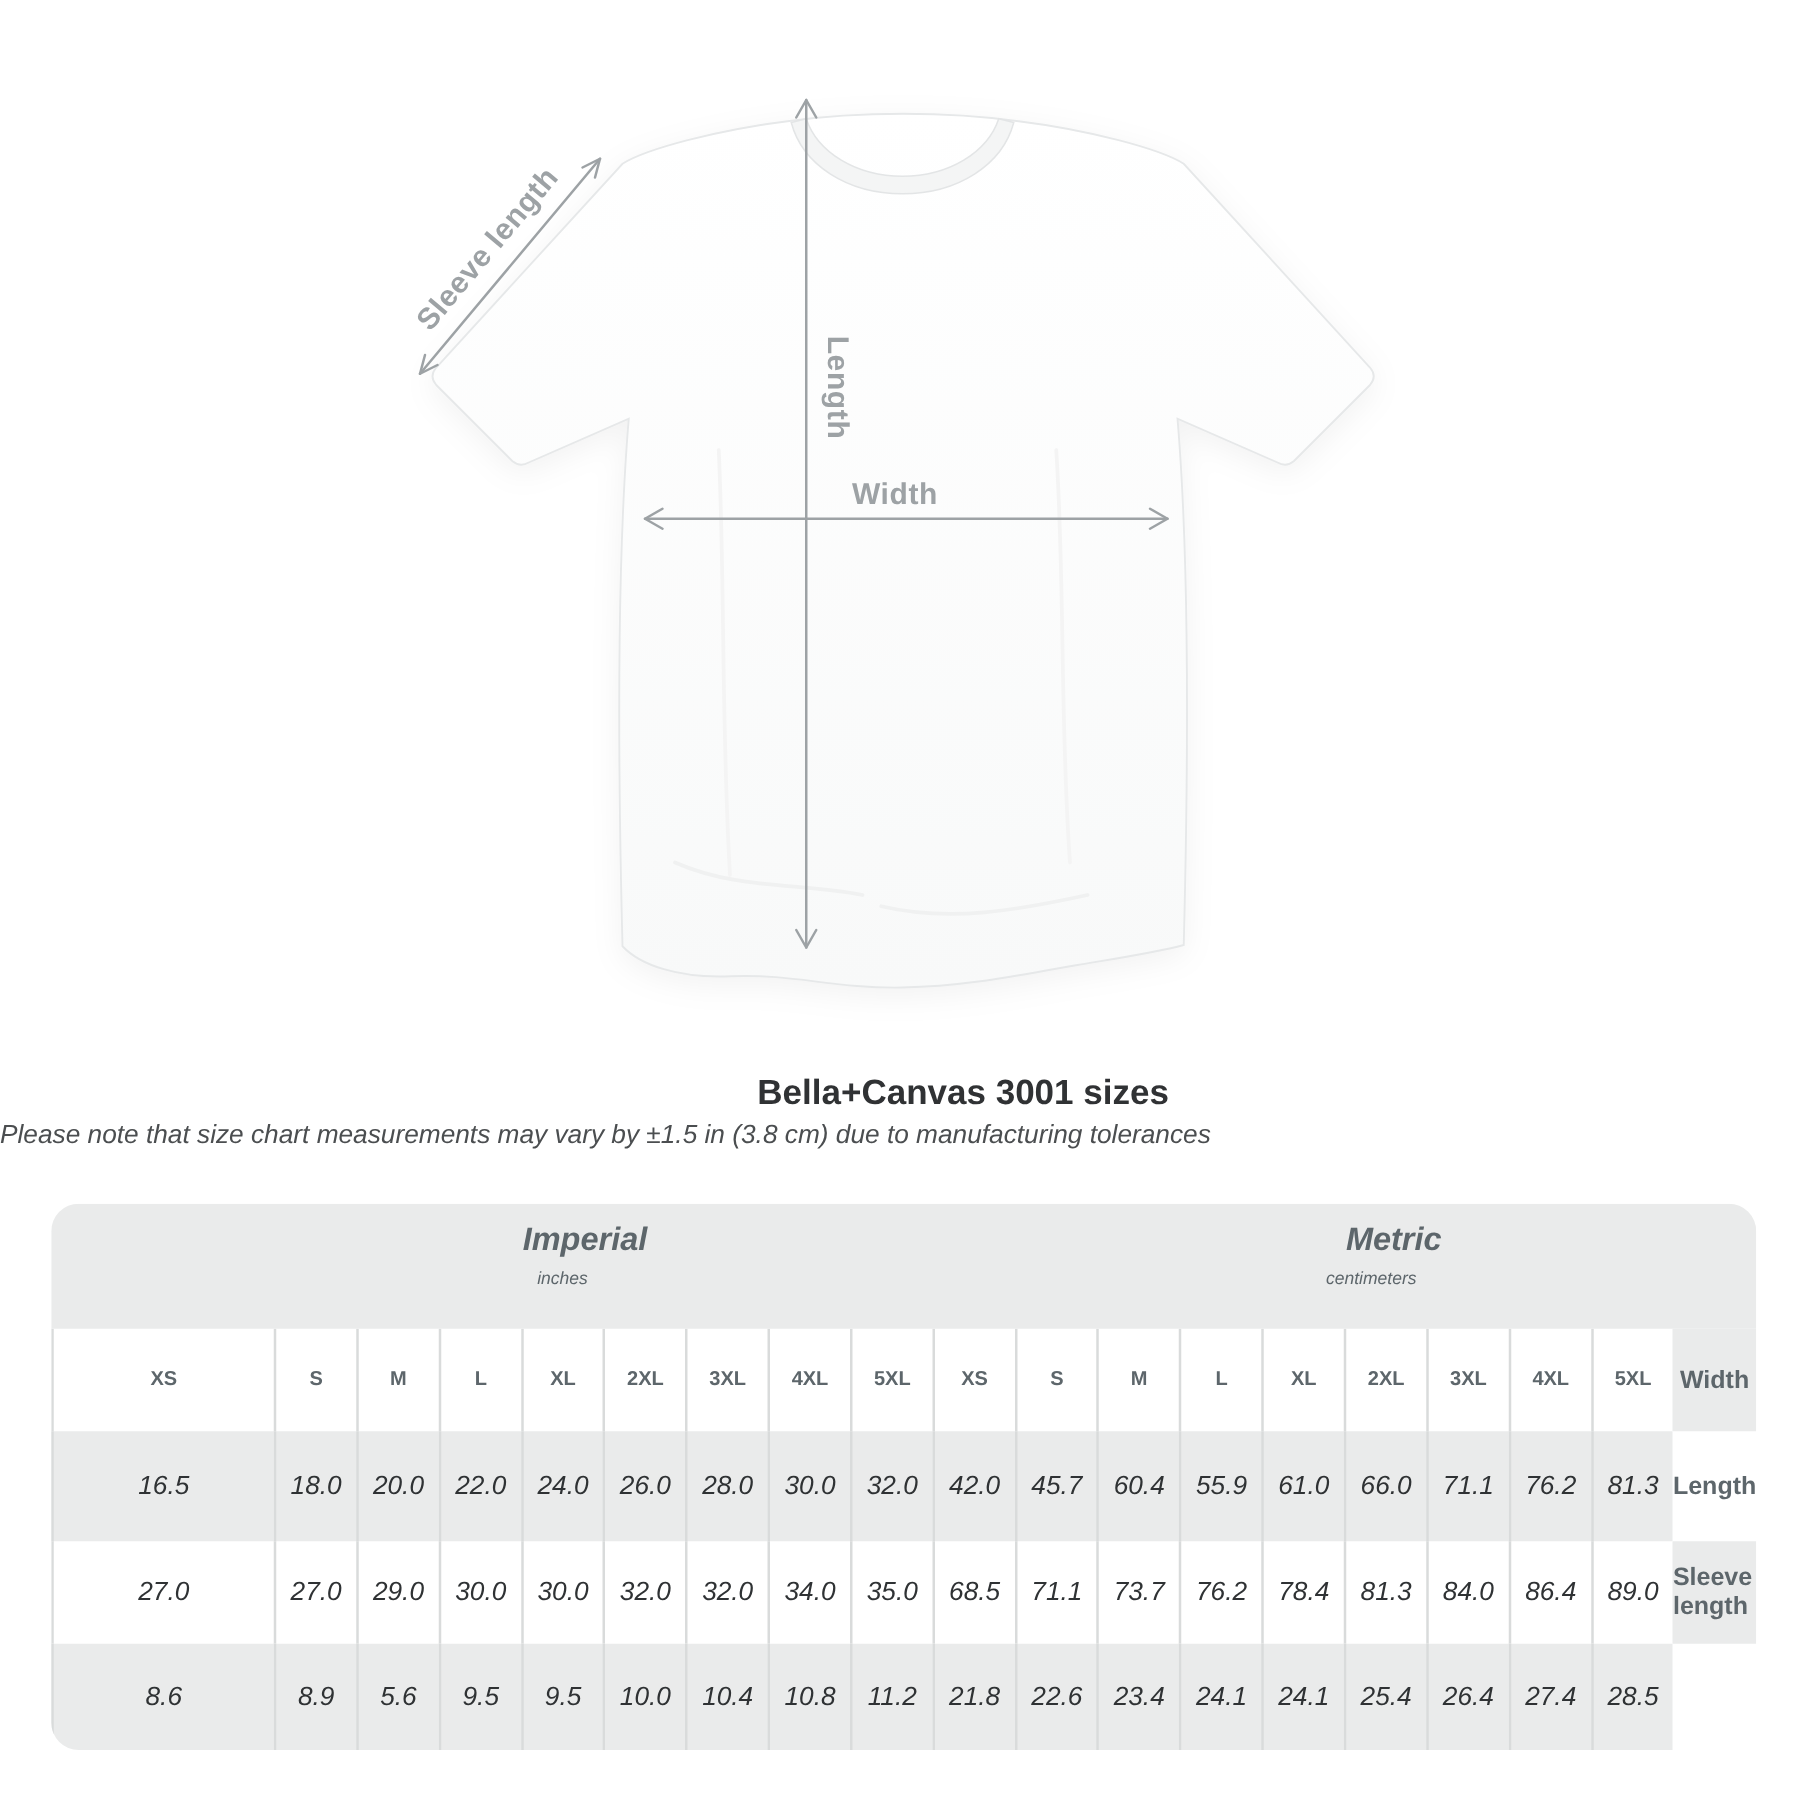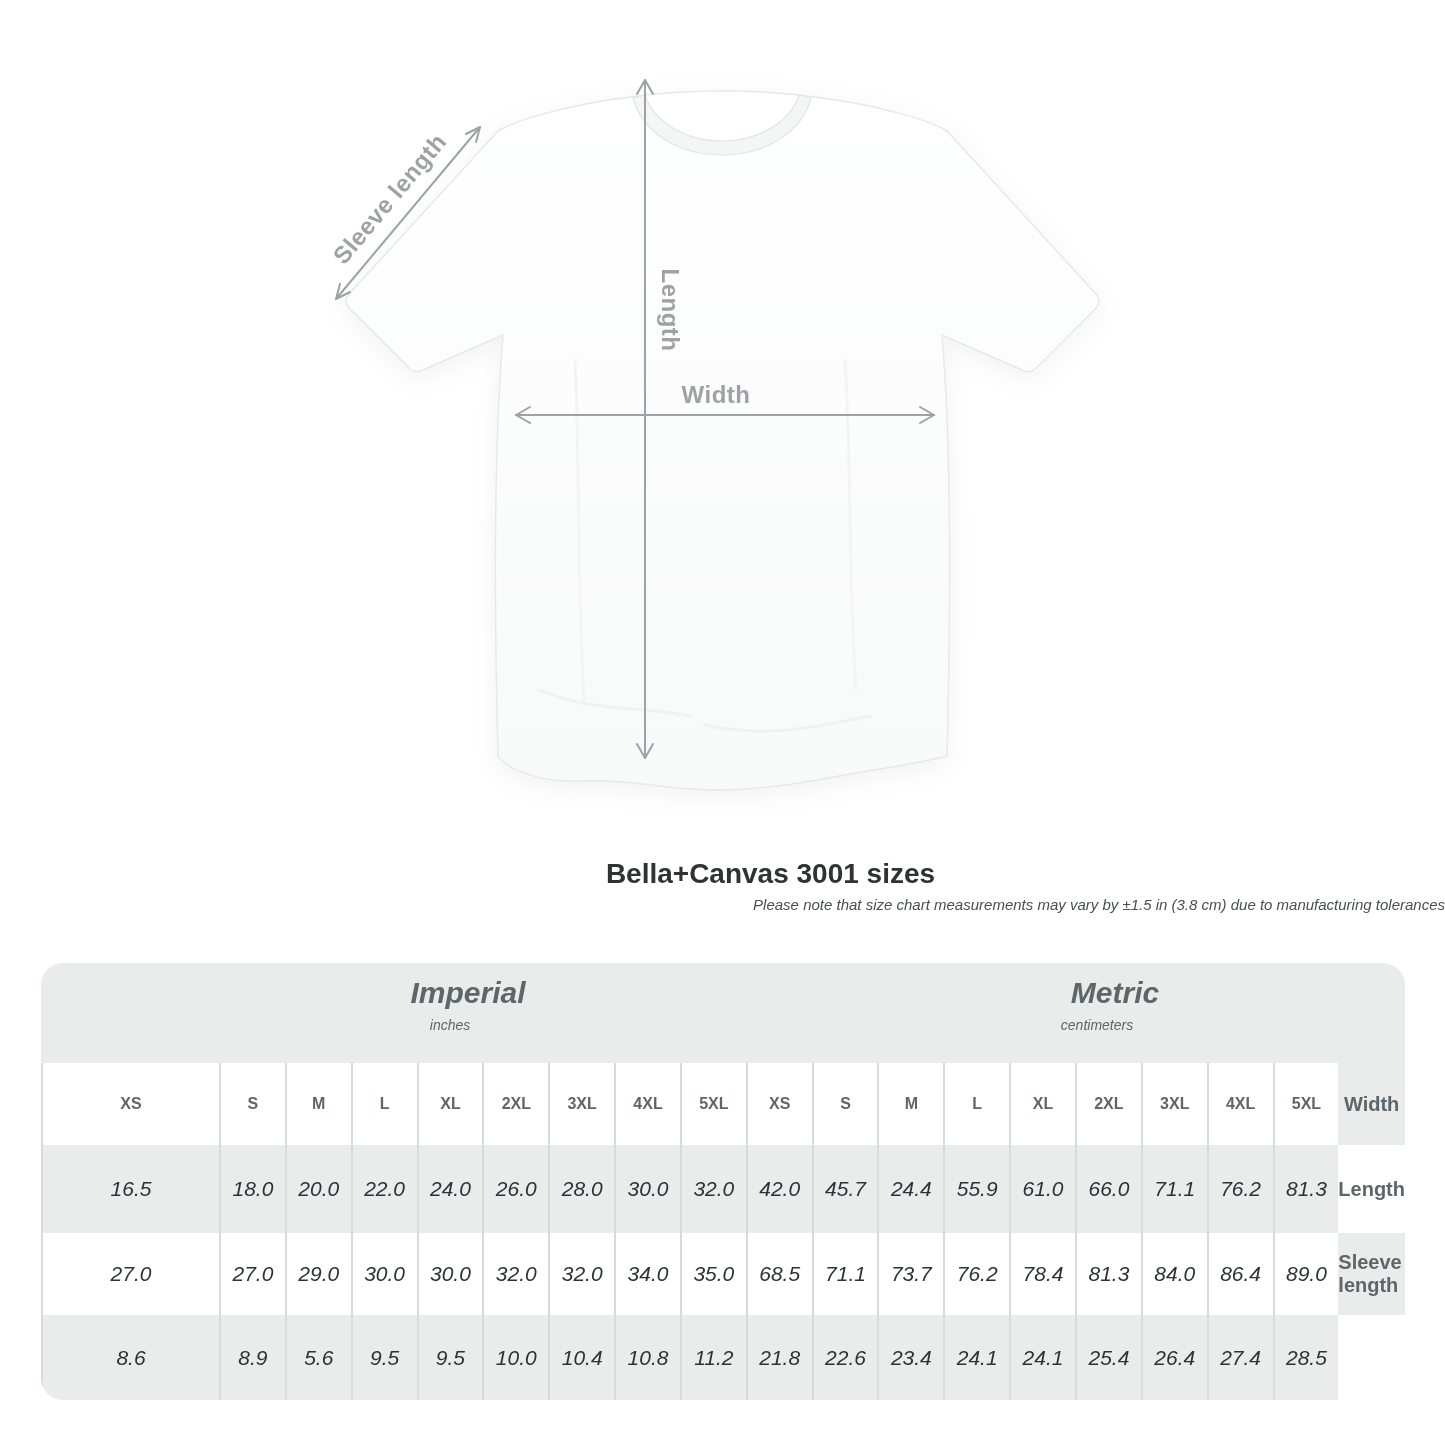--- a/index.html
+++ b/index.html
@@ -13,32 +13,32 @@
   .tee-collar{fill:#f4f5f5;stroke:#e3e5e6;stroke-width:1.2;}
   .tee-wrinkle{fill:none;stroke:#f0f1f1;stroke-width:3;stroke-linecap:round;}
   .tee-fold{fill:none;stroke:#f4f4f4;stroke-width:3;stroke-linecap:round;}
   .arrow-line{stroke:var(--arrow,#9da2a5);stroke-width:2;stroke-linecap:round;fill:none;}
   .arrow-label{font-size:24px;font-weight:bold;fill:var(--arrow,#9da2a5);letter-spacing:.5px;}
   .page-title{
     position:absolute;top:858px;left:0;width:100%;margin:0;text-align:center;
     font-size:28px;font-weight:bold;color:var(--title-text,#303234);padding-left:48px;
   }
   .page-subtitle{
-    position:absolute;top:896px;left:0;width:100%;margin:0;text-align:right;
-    font-size:15px;font-style:italic;color:#4b4e50;
+    position:absolute;top:896px;left:0;width:100%;margin:0;text-align:left;
+    font-size:21px;font-style:italic;color:#4b4e50;
   }
   .size-table{
     position:absolute;left:41px;top:963px;width:1364px;
     border-radius:22px;overflow:hidden;background:#ffffff;
   }
   .thead{height:100px;background:var(--row-gray,#eaebeb);position:relative;}
   .group{position:absolute;top:13px;transform:translateX(-50%);text-align:center;color:var(--label-text,#5d666b);}
   .group.imperial{left:409px;}
   .group.metric{left:1056px;}
-  .g-title{font-size:30px;font-weight:bold;font-style:italic;margin-left:36px;}
+  .g-title{font-size:26px;font-weight:bold;font-style:italic;margin-left:36px;}
   .g-unit{font-size:14px;font-style:italic;margin-top:7px;}
   .tgrid{
     display:grid;
     grid-template-columns:178px repeat(18,1fr);
     grid-template-rows:82px 88px 82px 85px;
   }
   .cell{display:flex;align-items:center;justify-content:center;}
   .label-cell{font-weight:bold;font-size:20px;color:var(--label-text,#5d666b);}
   .size-cell{font-weight:bold;font-size:16px;color:var(--label-text,#5d666b);border-left:2px solid var(--separator,#d9dbdb);}
   .val-cell{font-size:21px;color:var(--value-text,#2f3234);border-left:2px solid var(--separator,#d9dbdb);font-style:italic;}
@@ -155,21 +155,21 @@
         <div class="cell val-cell bg-gray">18.0</div>
         <div class="cell val-cell bg-gray">20.0</div>
         <div class="cell val-cell bg-gray">22.0</div>
         <div class="cell val-cell bg-gray">24.0</div>
         <div class="cell val-cell bg-gray">26.0</div>
         <div class="cell val-cell bg-gray">28.0</div>
         <div class="cell val-cell bg-gray">30.0</div>
         <div class="cell val-cell bg-gray">32.0</div>
         <div class="cell val-cell bg-gray">42.0</div>
         <div class="cell val-cell bg-gray">45.7</div>
-        <div class="cell val-cell bg-gray">24.4</div>
+        <div class="cell val-cell bg-gray">60.4</div>
         <div class="cell val-cell bg-gray">55.9</div>
         <div class="cell val-cell bg-gray">61.0</div>
         <div class="cell val-cell bg-gray">66.0</div>
         <div class="cell val-cell bg-gray">71.1</div>
         <div class="cell val-cell bg-gray">76.2</div>
         <div class="cell val-cell bg-gray">81.3</div>
         <div class="cell label-cell">Length</div>
         <div class="cell val-cell">27.0</div>
         <div class="cell val-cell">27.0</div>
         <div class="cell val-cell">29.0</div>

